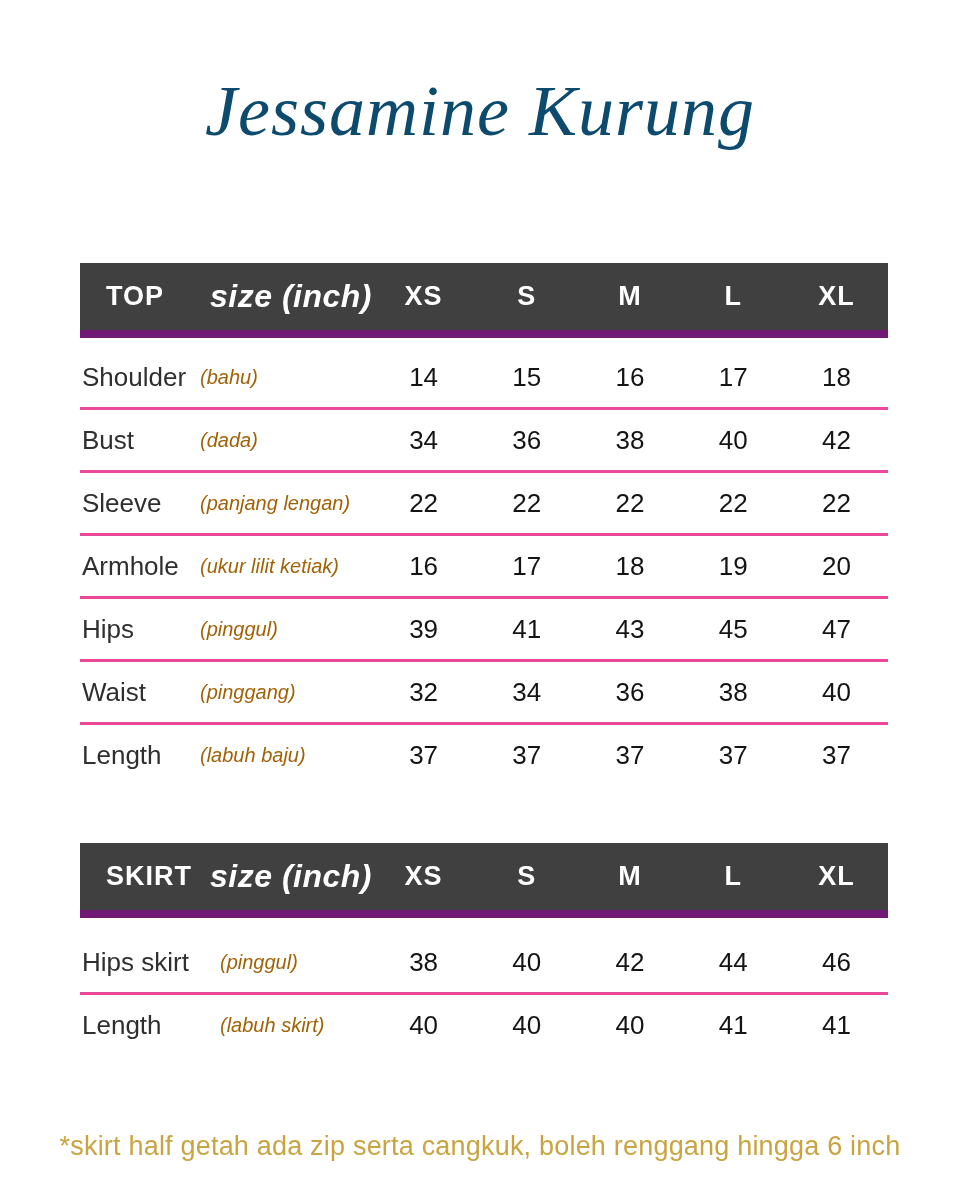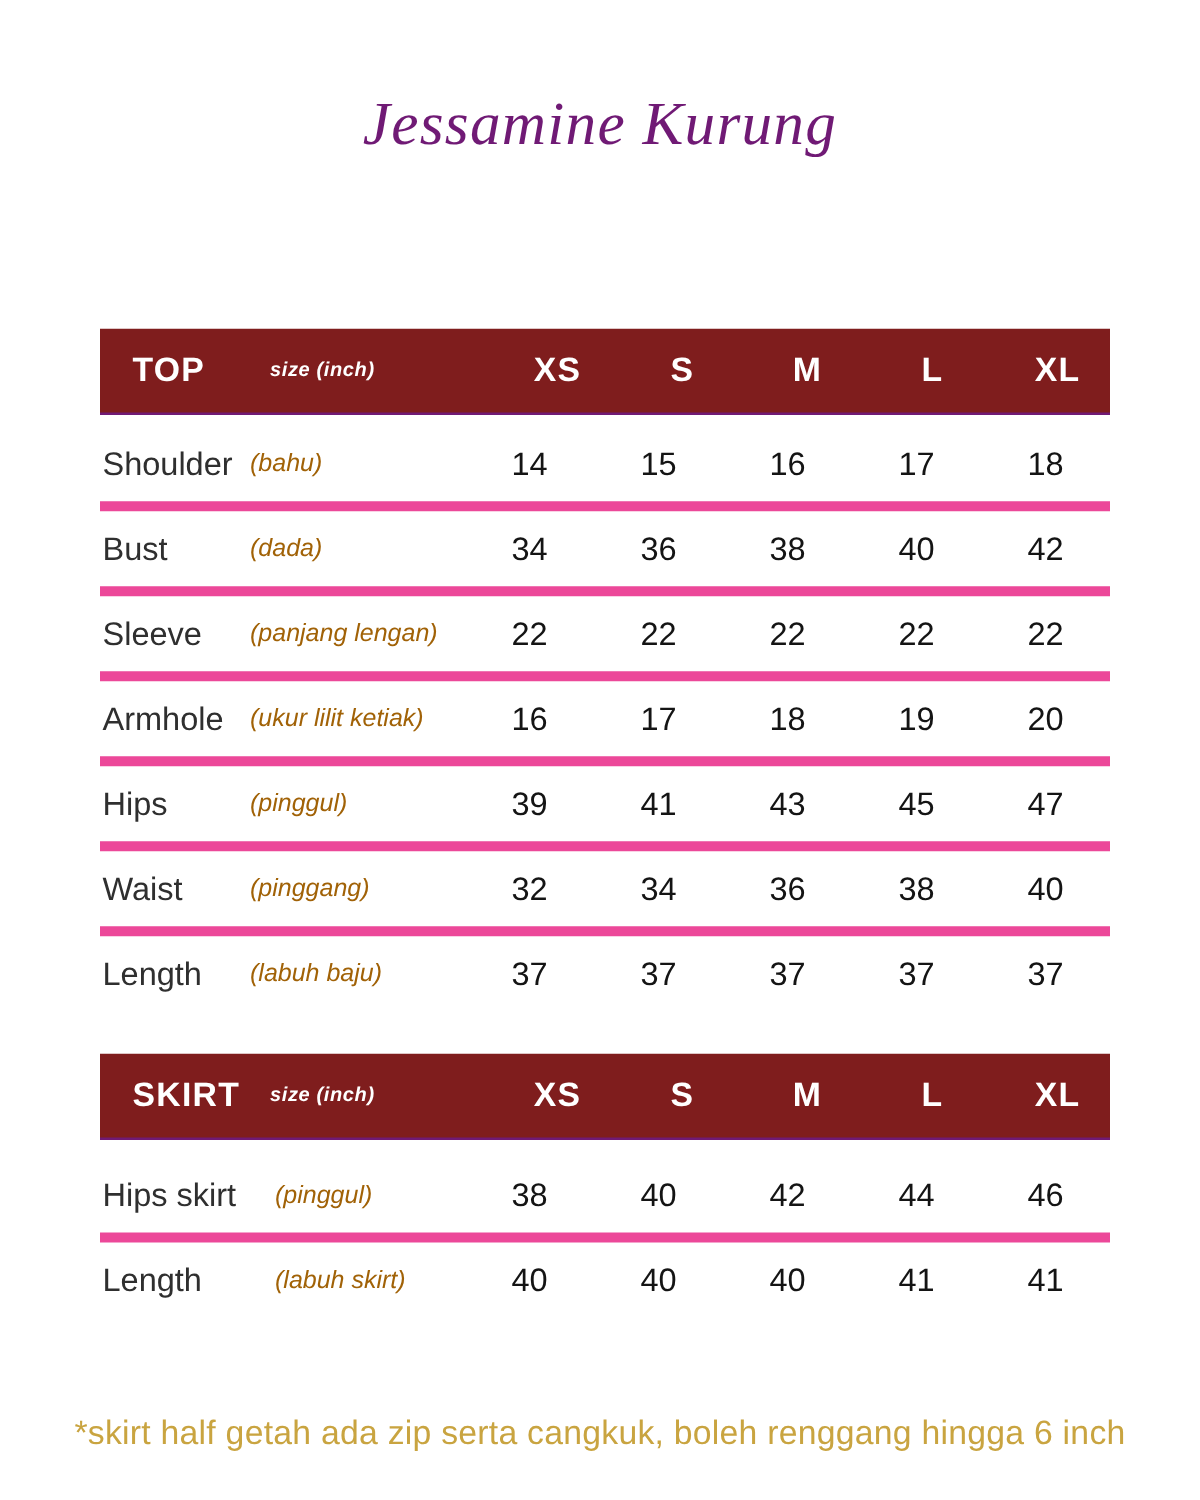--- a/index.html
+++ b/index.html
@@ -21,23 +21,23 @@
     position: absolute;
     top: 72px;
     left: 0;
     width: 960px;
     text-align: center;
   }
   .main-title {
     font-family: "Liberation Serif", serif;
     font-style: italic;
     font-weight: 400;
-    font-size: 49px;
+    font-size: 72px;
     line-height: 1.1;
-    color: #701a75;
+    color: #0c4a6e;
     letter-spacing: 1px;
   }
   .sub-title {
     font-size: 37px;
     line-height: 1.1;
     color: #C8A43C;
     letter-spacing: 1px;
     margin-top: 3px;
     font-weight: 400;
   }
@@ -46,58 +46,57 @@
   .size-table {
     position: absolute;
     left: 80px;
     width: 808px;
   }
   .top-table   { top: 263px; }
   .skirt-table { top: 843px; }
 
   .bar {
     height: 67px;
-    background: #7f1d1d;
-    border-bottom: 2px solid #701a75;
+    background: #404040;
+    border-bottom: 8px solid #701a75;
     display: grid;
     grid-template-columns: 120px 172px repeat(5, 1fr);
     align-items: center;
     color: #ffffff;
-    gap: 16px;
   }
   .bar .bar-name {
     padding-left: 26px;
     font-size: 27px;
     font-weight: 700;
     letter-spacing: 1px;
   }
   .bar .bar-size-label {
-    font-size: 16px;
+    font-size: 32px;
     font-weight: 700;
     font-style: italic;
-    text-align: left;
+    text-align: right;
     letter-spacing: 0.5px;
   }
   .bar .bar-size {
     text-align: center;
     font-size: 27px;
     font-weight: 600;
     letter-spacing: 1px;
   }
 
   .rows { }
   .top-table .rows   { margin-top: 9px;  }
   .skirt-table .rows { margin-top: 14px; }
 
   .row {
     display: grid;
     grid-template-columns: 120px 172px repeat(5, 1fr);
     align-items: center;
     height: 60px;
-    border-bottom: 8px solid #ec4899;
+    border-bottom: 3px solid #ec4899;
   }
   .row:last-child { border-bottom: none; }
   .skirt-table .row { grid-template-columns: 140px 152px repeat(5, 1fr); }
 
   .row .row-label {
     font-size: 26px;
     color: #2F2F2F;
     padding-left: 2px;
     white-space: nowrap;
   }

